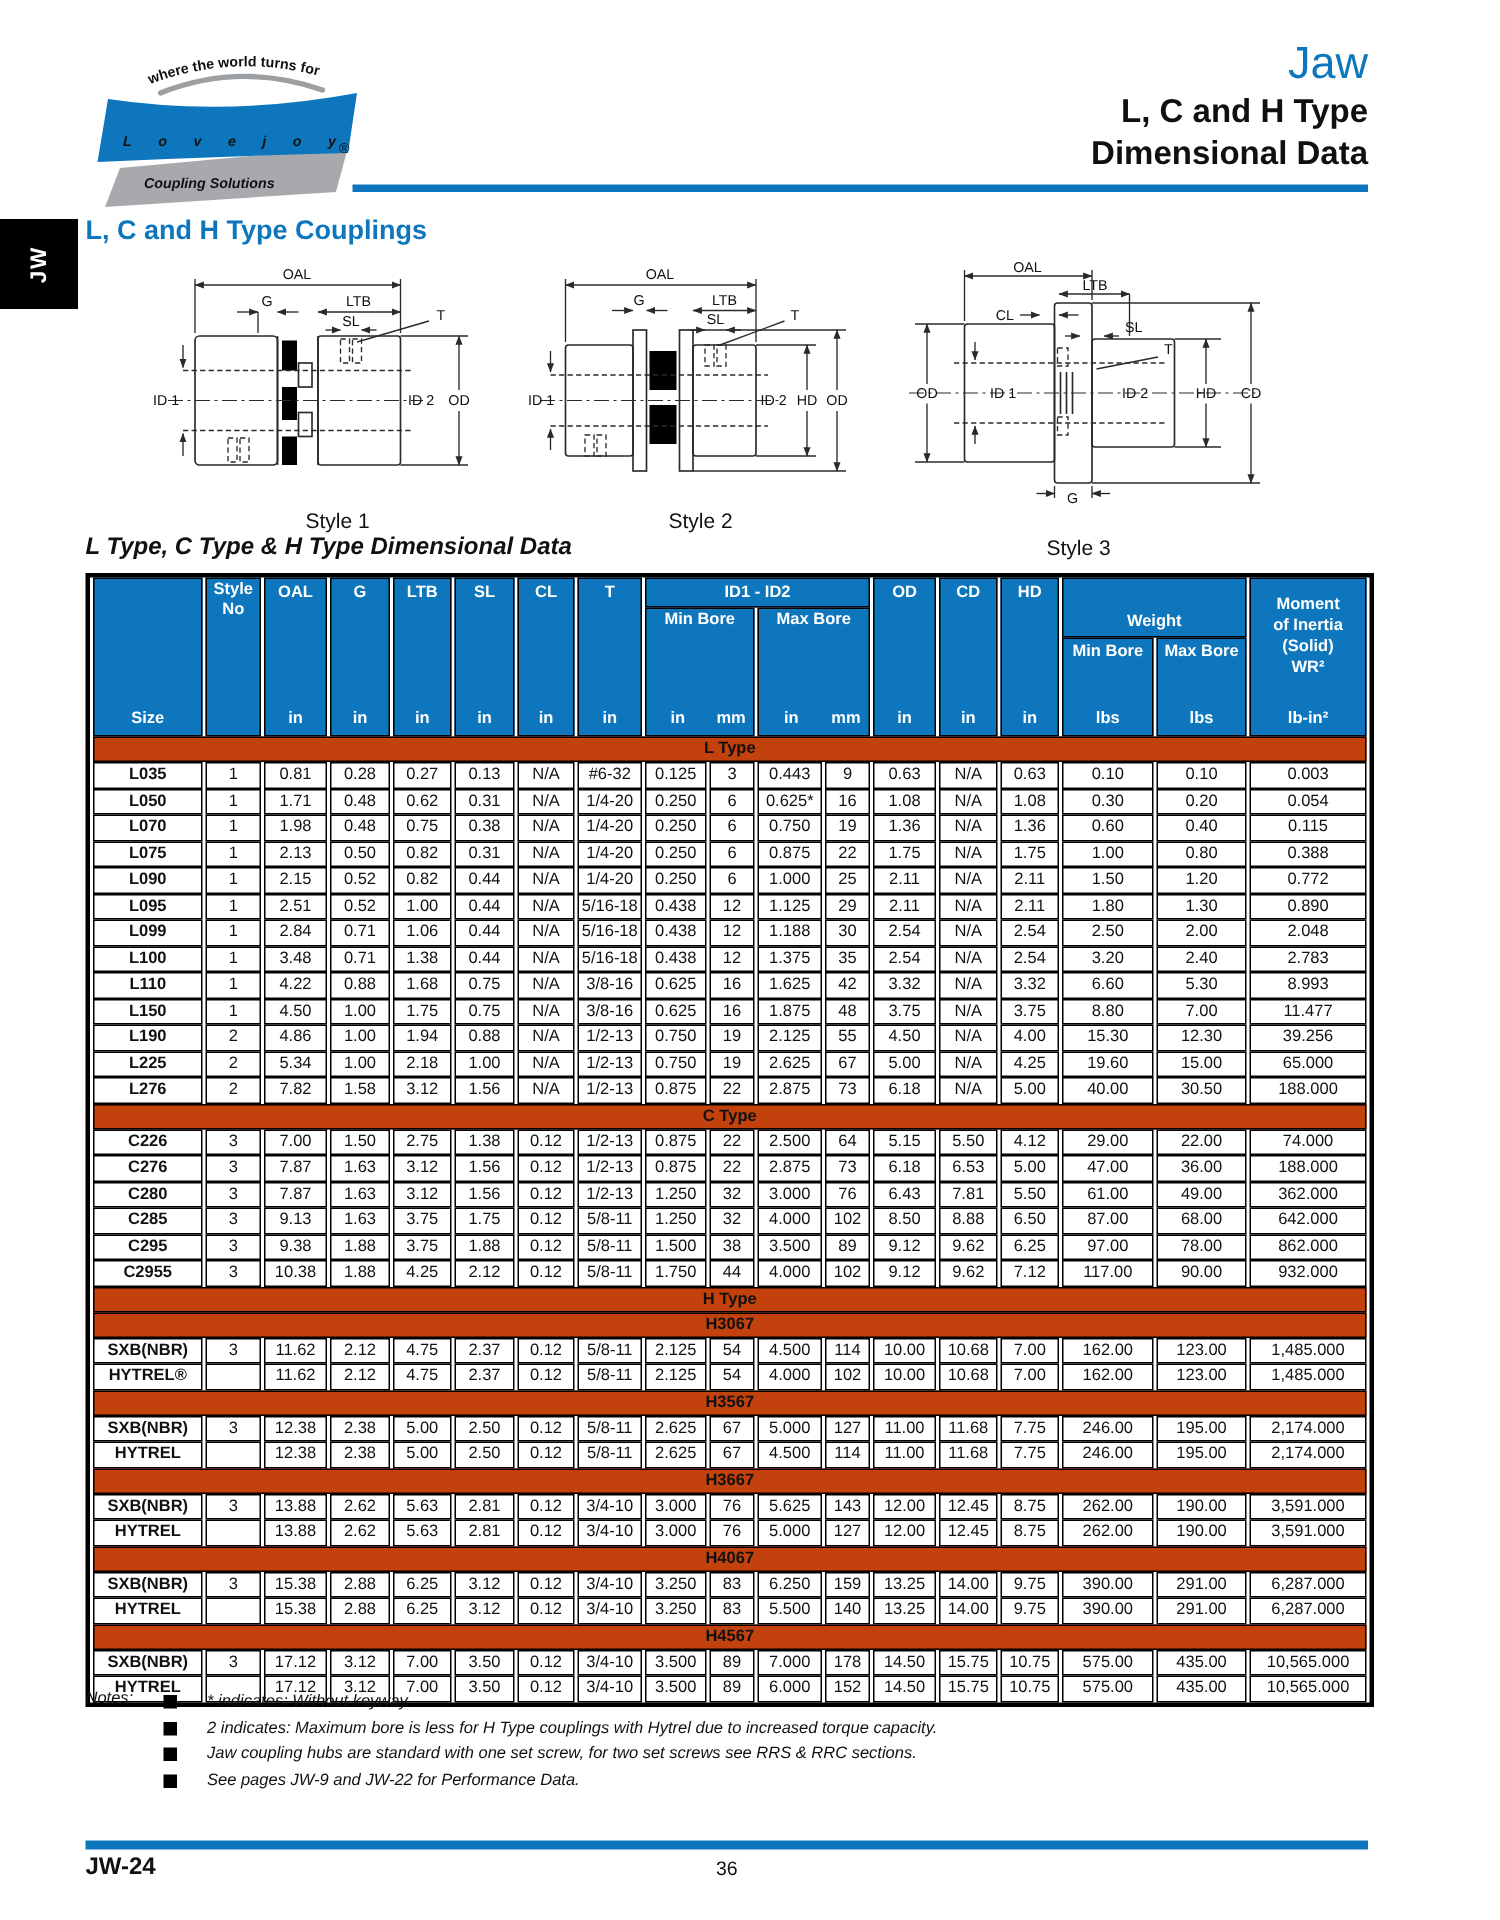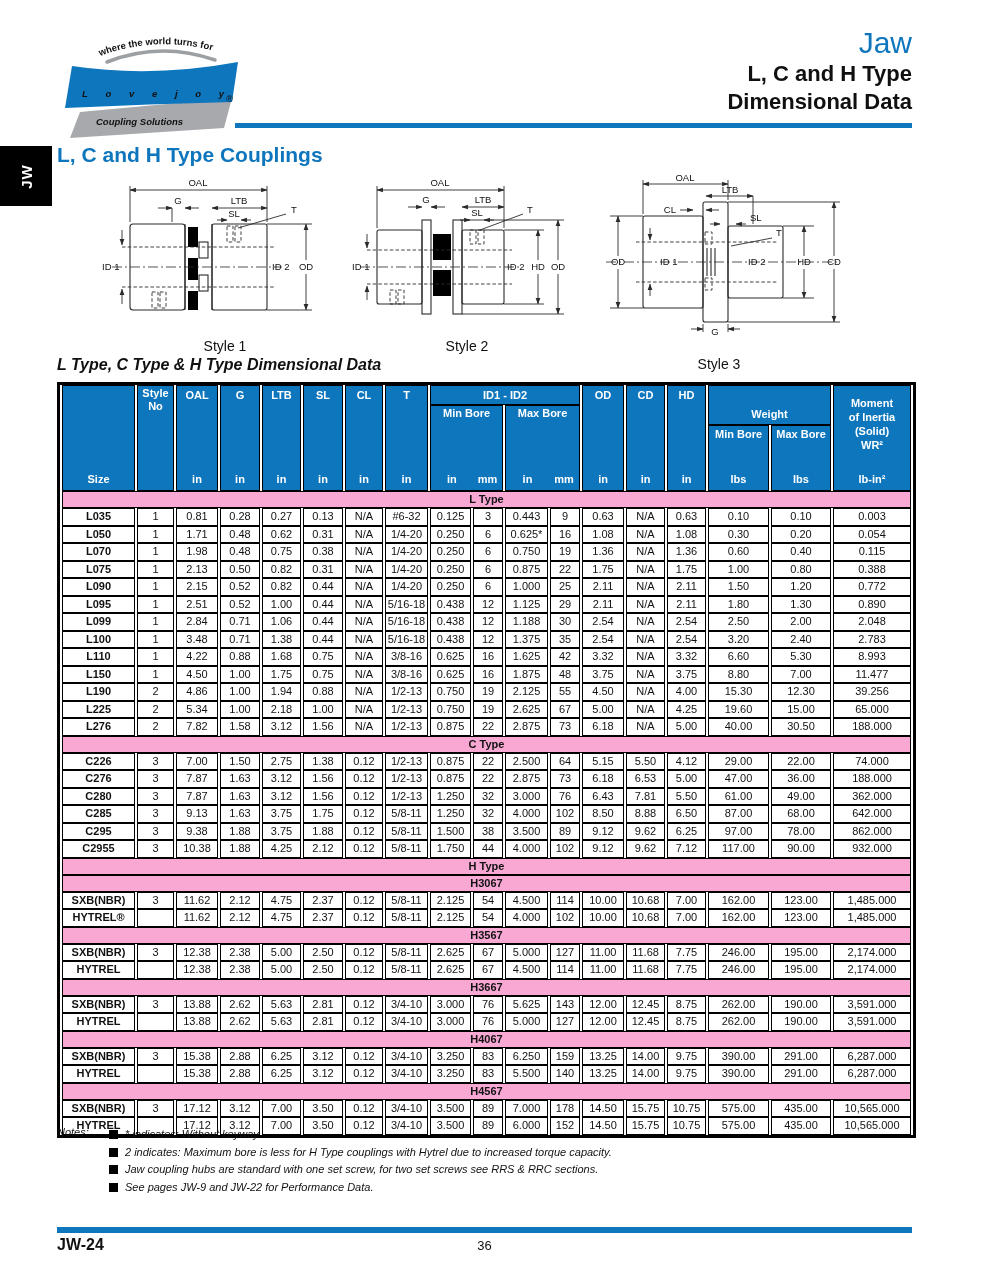--- a/index.html
+++ b/index.html
@@ -9,21 +9,21 @@
   .jw-tab{position:absolute;left:0;top:146px;width:52px;height:60px;background:#000;
           display:flex;align-items:center;justify-content:center;}
   .jw-tab span{color:#fff;font-weight:bold;font-size:15px;letter-spacing:1px;transform:rotate(-90deg);}
   
   .logo-svg{position:absolute;left:50px;top:18px;}
   
   .hdr-titles{position:absolute;right:88px;top:26px;text-align:right;}
   .hdr-product{font-size:30px;font-weight:normal;color:#0E76BD;line-height:34px;}
   .hdr-line{font-size:22px;font-weight:bold;color:#101010;line-height:28px;}
   .hdr-rule{position:absolute;left:235px;top:123px;width:677px;height:5px;background:#0E76BD;}
-  .section-heading{position:absolute;left:57px;top:143px;font-size:21px;font-weight:bold;color:#0E76BD;}
+  .section-heading{position:absolute;left:57px;top:143px;font-size:18px;font-weight:bold;color:#0E76BD;}
   
   .diagrams{position:absolute;left:0;top:172px;width:1000px;height:186px;}
   .diagram{position:absolute;top:0;}
   .diag-caption{text-align:center;font-weight:normal;font-size:14px;margin-top:12px;}
   .d1{left:100px;} .d2{left:352px;} .d3{left:588px;}
   svg .ln{stroke:#2a2a2a;fill:none;stroke-width:1.1;}
   svg .dash{stroke:#2a2a2a;fill:none;stroke-width:0.9;stroke-dasharray:3.5,2.2;}
   svg .clne{stroke:#2a2a2a;fill:none;stroke-width:0.8;stroke-dasharray:10,3,2,3;}
   svg .dim{stroke:#2a2a2a;fill:none;stroke-width:0.9;}
   svg .blk{fill:#000;stroke:none;}
@@ -45,26 +45,26 @@
   .vcM{justify-content:space-between;padding:10px 0 3px;}
   .mlines{line-height:14px;text-align:center;}
   .idg{height:18px;line-height:18px;text-align:center;}
   .unit-pair{display:flex;width:100%;}
   .unit-pair .u-in{flex:43;text-align:center;} .unit-pair .u-mm{flex:30;text-align:center;}
   .dim-table tbody td{border:1.5px solid #000;font-size:11px;text-align:center;padding:0;
              white-space:nowrap;overflow:hidden;line-height:15px;}
   .dim-table tbody tr.data-row{height:17.5px;margin-left:24px;}
   .dim-table tbody tr.band-row{height:16px;}
   td.col-0{text-align:left;padding-left:7px;font-weight:bold;}
-  td.band{background:#f9a8d4;text-align:left;padding-left:7px;font-weight:bold;}
+  td.band{background:#c2410c;text-align:left;padding-left:7px;font-weight:bold;}
   
   .notes{position:absolute;left:57px;top:1126px;width:855px;font-size:11px;font-style:italic;}
   .notes-label{position:absolute;left:0;top:0;}
   .notes-list{margin-left:52px;}
-  .note-item{display:flex;align-items:flex-start;line-height:17.5px;}
+  .note-item{display:flex;align-items:flex-start;line-height:17.5px;gap:13px;}
   .bullet{display:inline-block;width:9px;height:9px;background:#000;margin:4px 7px 0 0;flex:0 0 9px;}
   
   .footer-rule{position:absolute;left:57px;top:1227px;width:855px;height:6px;background:#0E76BD;}
   .footer{position:absolute;left:57px;top:1236px;width:855px;height:24px;}
   .f-left{position:absolute;left:0;top:0;font-size:16px;font-weight:bold;}
   .f-center{position:absolute;left:50%;transform:translateX(-50%);top:2px;font-size:13px;}
   .f-right{position:absolute;right:0;top:0;font-size:20px;font-weight:bold;margin-top:48px;}
 </style>
 </head>
 <body>

